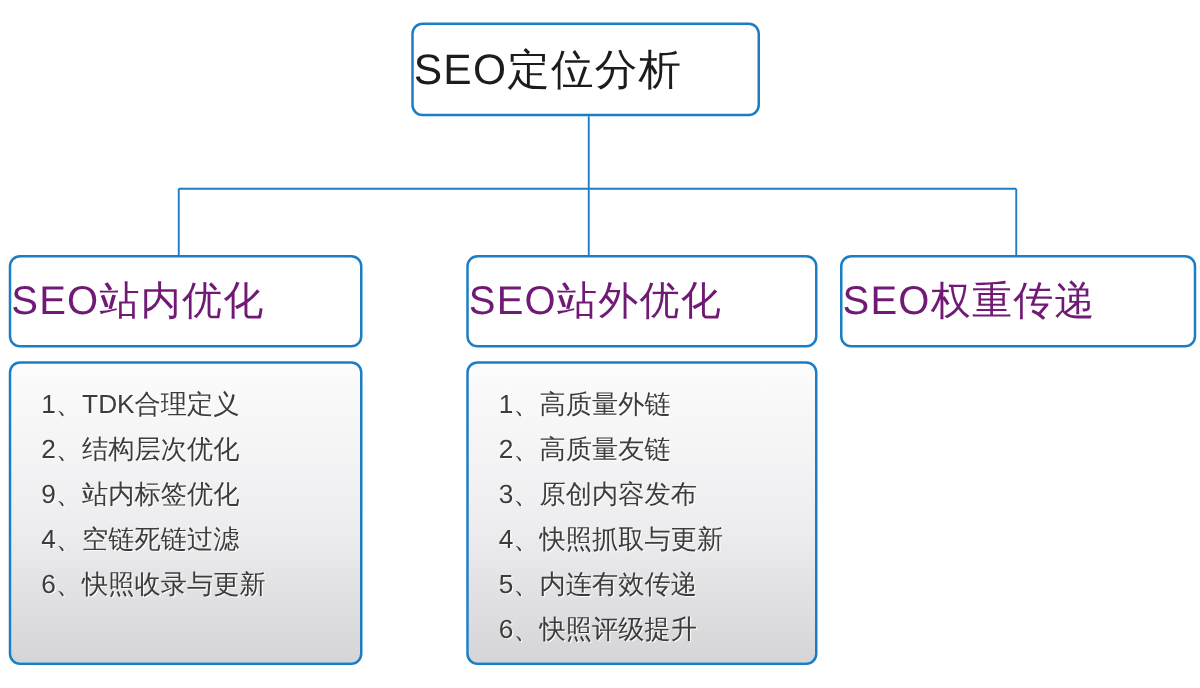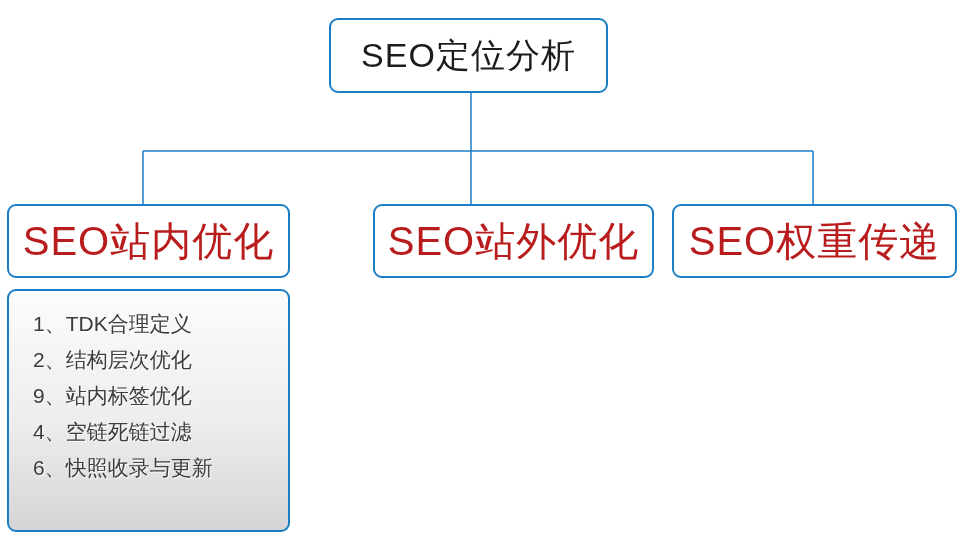--- a/index.html
+++ b/index.html
@@ -18,38 +18,38 @@
     pointer-events: none;
   }
   .node {
     position: absolute;
     box-sizing: border-box;
     background: #ffffff;
     border: 2px solid #1b7ec4;
     border-radius: 9px;
     display: flex;
     align-items: center;
-    justify-content: center;
+    justify-content: flex-start;
   }
   .root-node {
     left: 329px; top: 18px;
     width: 279px; height: 75px;
   }
   .root-node .title {
     font-size: 34px;
     color: #1c1c1c;
     letter-spacing: 1px;
   }
   .col-header {
     top: 204px;
     height: 74px;
   }
   .col-header .title {
-    font-size: 40px;
-    color: #b91c1c;
+    font-size: 32px;
+    color: #701a75;
     letter-spacing: 1px;
     white-space: nowrap;
   }
   .col-list {
     position: absolute;
     box-sizing: border-box;
     top: 289px;
     height: 243px;
     border: 2px solid #1b7ec4;
     border-radius: 9px;
@@ -91,18 +91,26 @@
     <div class="list-item">1、TDK合理定义</div>
     <div class="list-item">2、结构层次优化</div>
     <div class="list-item">9、站内标签优化</div>
     <div class="list-item">4、空链死链过滤</div>
     <div class="list-item">6、快照收录与更新</div>
   </div>
 
   <div class="node col-header col2">
     <span class="title">SEO站外优化</span>
   </div>
+  <div class="col-list col2">
+    <div class="list-item">1、高质量外链</div>
+    <div class="list-item">2、高质量友链</div>
+    <div class="list-item">3、原创内容发布</div>
+    <div class="list-item">4、快照抓取与更新</div>
+    <div class="list-item">5、内连有效传递</div>
+    <div class="list-item">6、快照评级提升</div>
+  </div>
 
   <div class="node col-header col3">
     <span class="title">SEO权重传递</span>
   </div>
 
 </div>
 
 </body></html>

